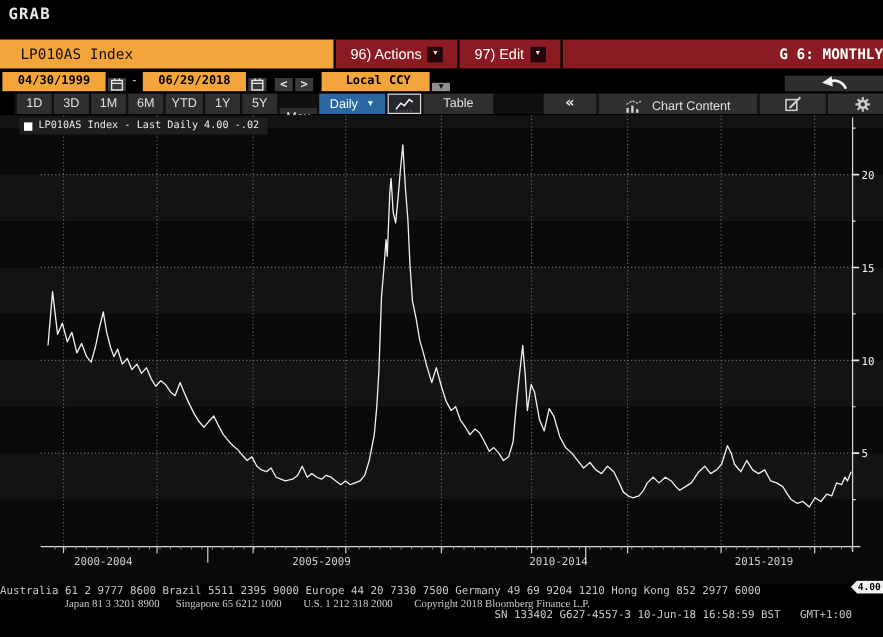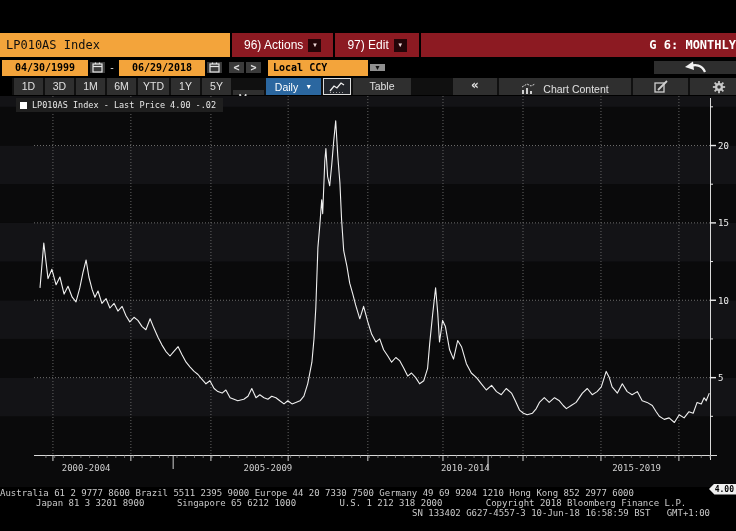--- a/index.html
+++ b/index.html
@@ -6,34 +6,34 @@
   html,body { background:#000; }
   body { width:736px; height:531px; overflow:hidden; font-family:"Liberation Sans", sans-serif; }
   .screen { position:relative; width:736px; height:531px; background:#000; }
 
   
   .titlebar { position:absolute; top:0; left:0; width:736px; height:33px; background:#000; }
   .grab { position:absolute; left:7px; top:5px; color:#e9e9e9; font:bold 13px "DejaVu Sans Mono", monospace; letter-spacing:1px; }
 
   
   .secbar { position:absolute; top:33px; left:0; width:736px; height:24px; background:#8c1a22; display:flex; align-items:stretch; }
-  .ticker-field { width:230px; background:#f3a43b; color:#101010; font:12px "DejaVu Sans Mono", monospace; line-height:24px; padding-left:6px; }
+  .ticker-field { width:278px; background:#f3a43b; color:#101010; font:12px "DejaVu Sans Mono", monospace; line-height:24px; padding-left:17px; }
   .vdiv { width:2px; background:#000; }
   .menu-item { display:flex; align-items:center; gap:5px; color:#fff; font:12px "Liberation Sans", sans-serif; padding:0 12px; cursor:default; }
   .caret-box { width:13px; height:13px; background:#230508; display:flex; align-items:center; justify-content:center; }
   .caret-box span { color:#eed7d7; font-size:6px; line-height:6px; }
   .gview { margin-left:auto; color:#fff; font:bold 12px "DejaVu Sans Mono", monospace; line-height:24px; padding-right:0; }
 
   
-  .rangebar { position:absolute; top:59px; left:0; width:736px; height:17px; background:#000; display:flex; align-items:center; gap:2px; padding-left:2px; }
+  .rangebar { position:absolute; top:59px; left:0; width:736px; height:17px; background:#000; display:flex; align-items:flex-end; gap:2px; padding-left:2px; }
   .fld { background:#f3a43b; color:#000; font:bold 10px "DejaVu Sans Mono", monospace; line-height:16px; text-align:center; }
   .datefld { width:86px; }
   .sqbtn { width:15px; background:#3a3a3a; color:#e2e2e2; display:flex; align-items:center; justify-content:center; font:bold 10px "DejaVu Sans Mono", monospace; }
   .dash { color:#ddd; font:10px "DejaVu Sans Mono", monospace; line-height:16px; padding:0 2px; }
-  .ccyfld { width:100px; text-align:left; padding-left:5px; }
+  .ccyfld { width:90px; text-align:left; padding-left:20px; }
   .ccy-arrow { width:15px; background:#8f8f8f; color:#111; display:flex; align-items:center; justify-content:center; font-size:7px; }
   .undo-btn { margin-left:auto; width:82px; background:#2e2e2e; display:flex; align-items:center; justify-content:center; }
 
   
   .periodbar { position:absolute; top:78px; left:12px; width:736px; height:17px; background:#101010; display:flex; align-items:stretch; gap:2px; padding-left:2px; }
   .pbtn { background:#2f2f2f; color:#e0e0e0; font:10.5px "Liberation Sans", sans-serif; line-height:16px; width:29px; text-align:center; }
   .freq-btn { background:#2b67a0; color:#fff; width:55px; display:flex; align-items:center; justify-content:center; gap:7px; font:10.5px "Liberation Sans", sans-serif; }
   .freq-btn .arrow { font-size:7px; }
   .charttype-btn { width:28px; background:#23262c; border:1px solid #dcdcdc; display:flex; align-items:center; justify-content:center; }
   .table-btn { width:58px; background:#2f2f2f; color:#e0e0e0; font:10.5px "Liberation Sans", sans-serif; line-height:16px; text-align:center; }
@@ -48,30 +48,33 @@
   .legend { position:absolute; left:16px; top:2px; background:#1f1f1f; display:flex; align-items:center; gap:5px; padding:2px 7px 2px 4px; font:8.5px "DejaVu Sans Mono", monospace; color:#e8e8e8; white-space:pre; }
   .swatch { width:7px; height:7px; background:#fff; display:inline-block; }
   .price-badge { position:absolute; left:709px; width:27px; height:11px; background:#f0f0f0; color:#000;
                  font:bold 8px "DejaVu Sans Mono", monospace; line-height:11px; text-align:right; padding-right:2px;
                  clip-path:polygon(0 50%, 20% 0, 100% 0, 100% 100%, 20% 100%); }
 
   
   .footer { position:absolute; top:488px; left:0; width:736px; color:#c9c9c9; font:9px "DejaVu Sans Mono", monospace; line-height:10px; }
   .footer div { white-space:pre; }
   .f1 { }
-  .f2 { padding-left:36px; }
+  .f2 { padding-left:54px;font-family:Liberation Serif, serif; }
   .f3 { text-align:right; padding-right:26px; }
 
   svg text { font-family:"DejaVu Sans Mono", monospace; }
 </style>
 </head>
 <body>
 
 <div class="screen">
 
+  <div class="titlebar">
+    <span class="grab">GRAB</span>
+  </div>
 
   <div class="secbar">
     <div class="ticker-field">LP010AS Index</div>
     <div class="vdiv"></div>
     <div class="menu-item">
       <span>96) Actions</span>
       <span class="caret-box">
           <span>▼</span>
         </span>
     </div>
@@ -303,21 +306,21 @@
         <line x1="678.8941053729752" y1="359" x2="678.8941053729752" y2="365" stroke="#cfcfcf" stroke-width="1"></line>
         <line x1="173.16118935837798" y1="359" x2="173.16118935837798" y2="373" stroke="#cfcfcf" stroke-width="1"></line>
         <line x1="488.06468440271664" y1="359" x2="488.06468440271664" y2="373" stroke="#cfcfcf" stroke-width="1"></line>
         <text x="86.13458528952042" y="375" fill="#cfcfcf" font-size="9" text-anchor="middle">2000-2004</text>
         <text x="267.87689097548105" y="375" fill="#cfcfcf" font-size="9" text-anchor="middle">2005-2009</text>
         <text x="465.3468961919675" y="375" fill="#cfcfcf" font-size="9" text-anchor="middle">2010-2014</text>
         <text x="636.6040688575935" y="375" fill="#cfcfcf" font-size="9" text-anchor="middle">2015-2019</text>
       </svg>
     <div class="legend">
       <span class="swatch"></span>
-      <span>LP010AS Index - Last Price</span>
+      <span>LP010AS Index - Last Daily</span>
       <span>4.00</span>
       <span>-.02</span>
     </div>
     <div class="price-badge" id="price-badge" style="top: 387.603px;">4.00</div>
   </div>
 
   <div class="footer">
     <div class="f1">Australia 61 2 9777 8600 Brazil 5511 2395 9000 Europe 44 20 7330 7500 Germany 49 69 9204 1210 Hong Kong 852 2977 6000</div>
     <div class="f2">Japan 81 3 3201 8900      Singapore 65 6212 1000        U.S. 1 212 318 2000        Copyright 2018 Bloomberg Finance L.P.</div>
     <div class="f3">SN 133402 G627-4557-3 10-Jun-18 16:58:59 BST   GMT+1:00</div>

